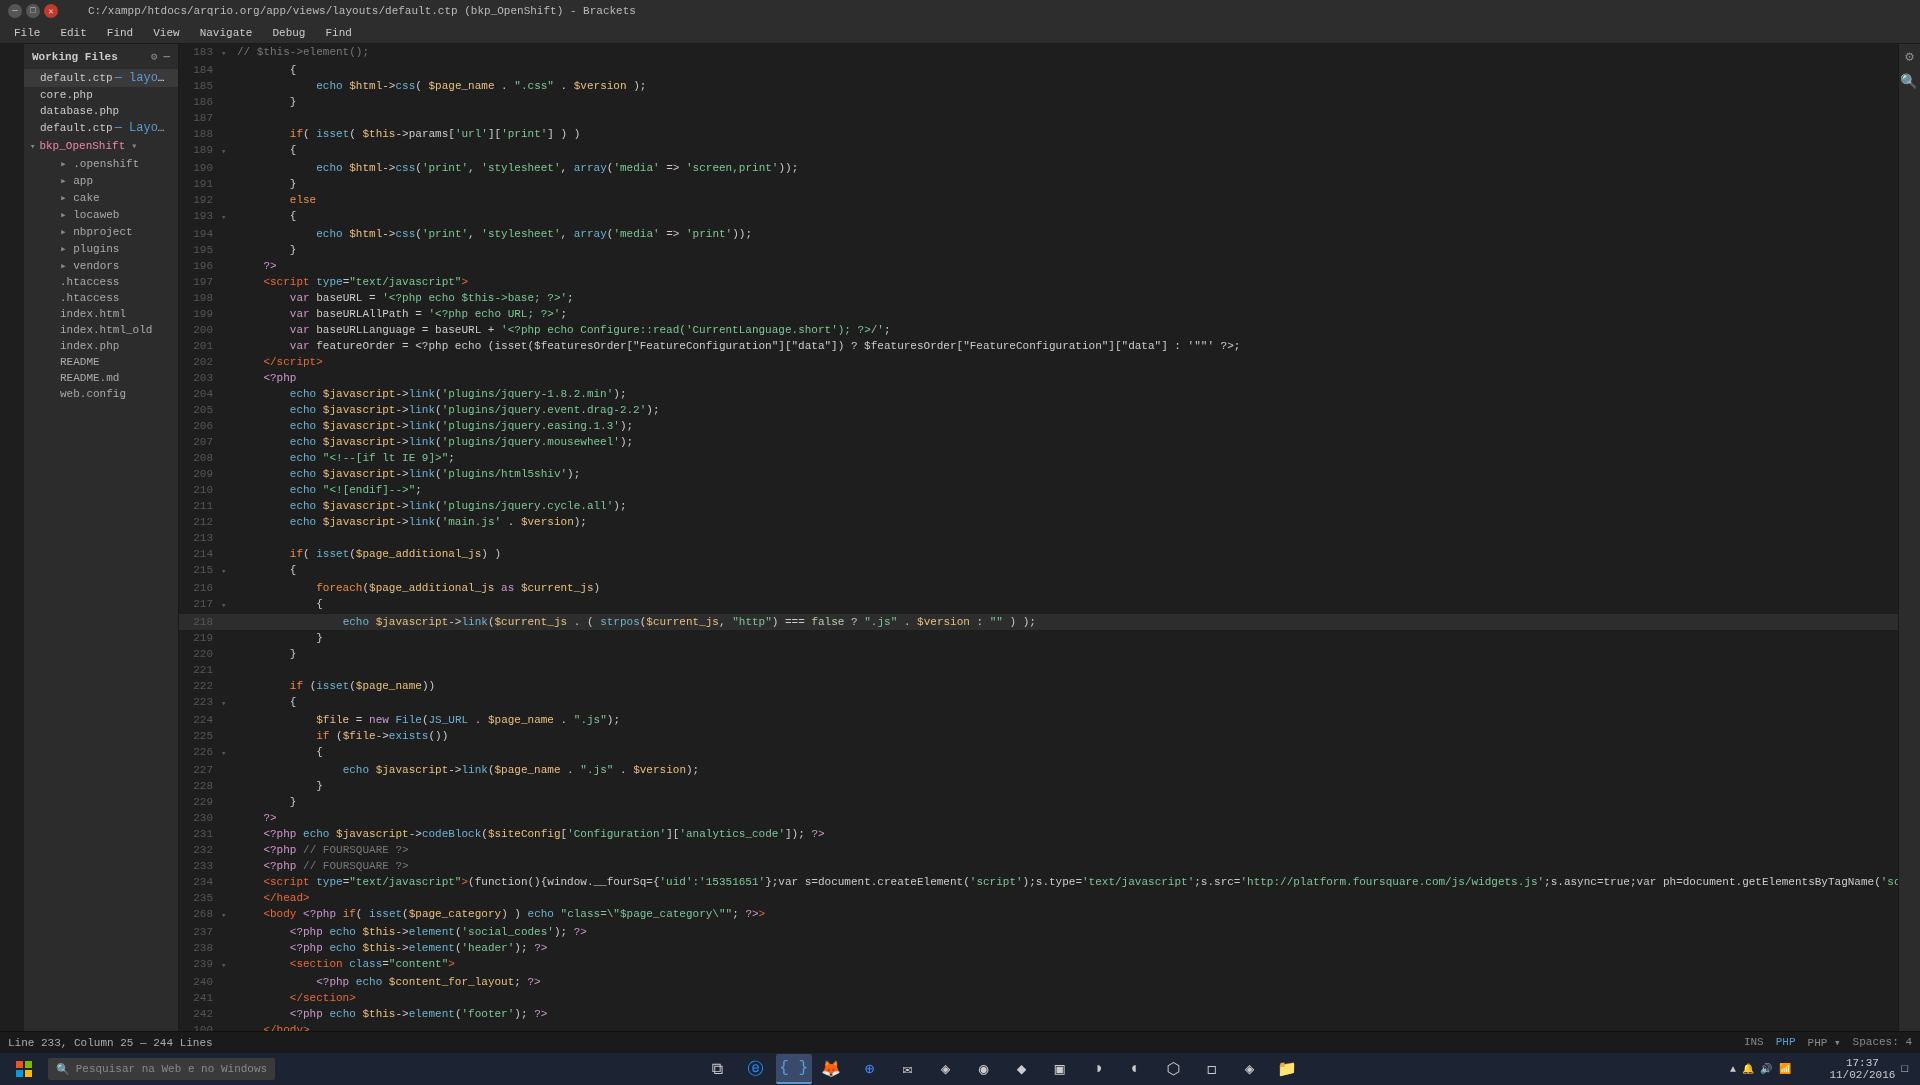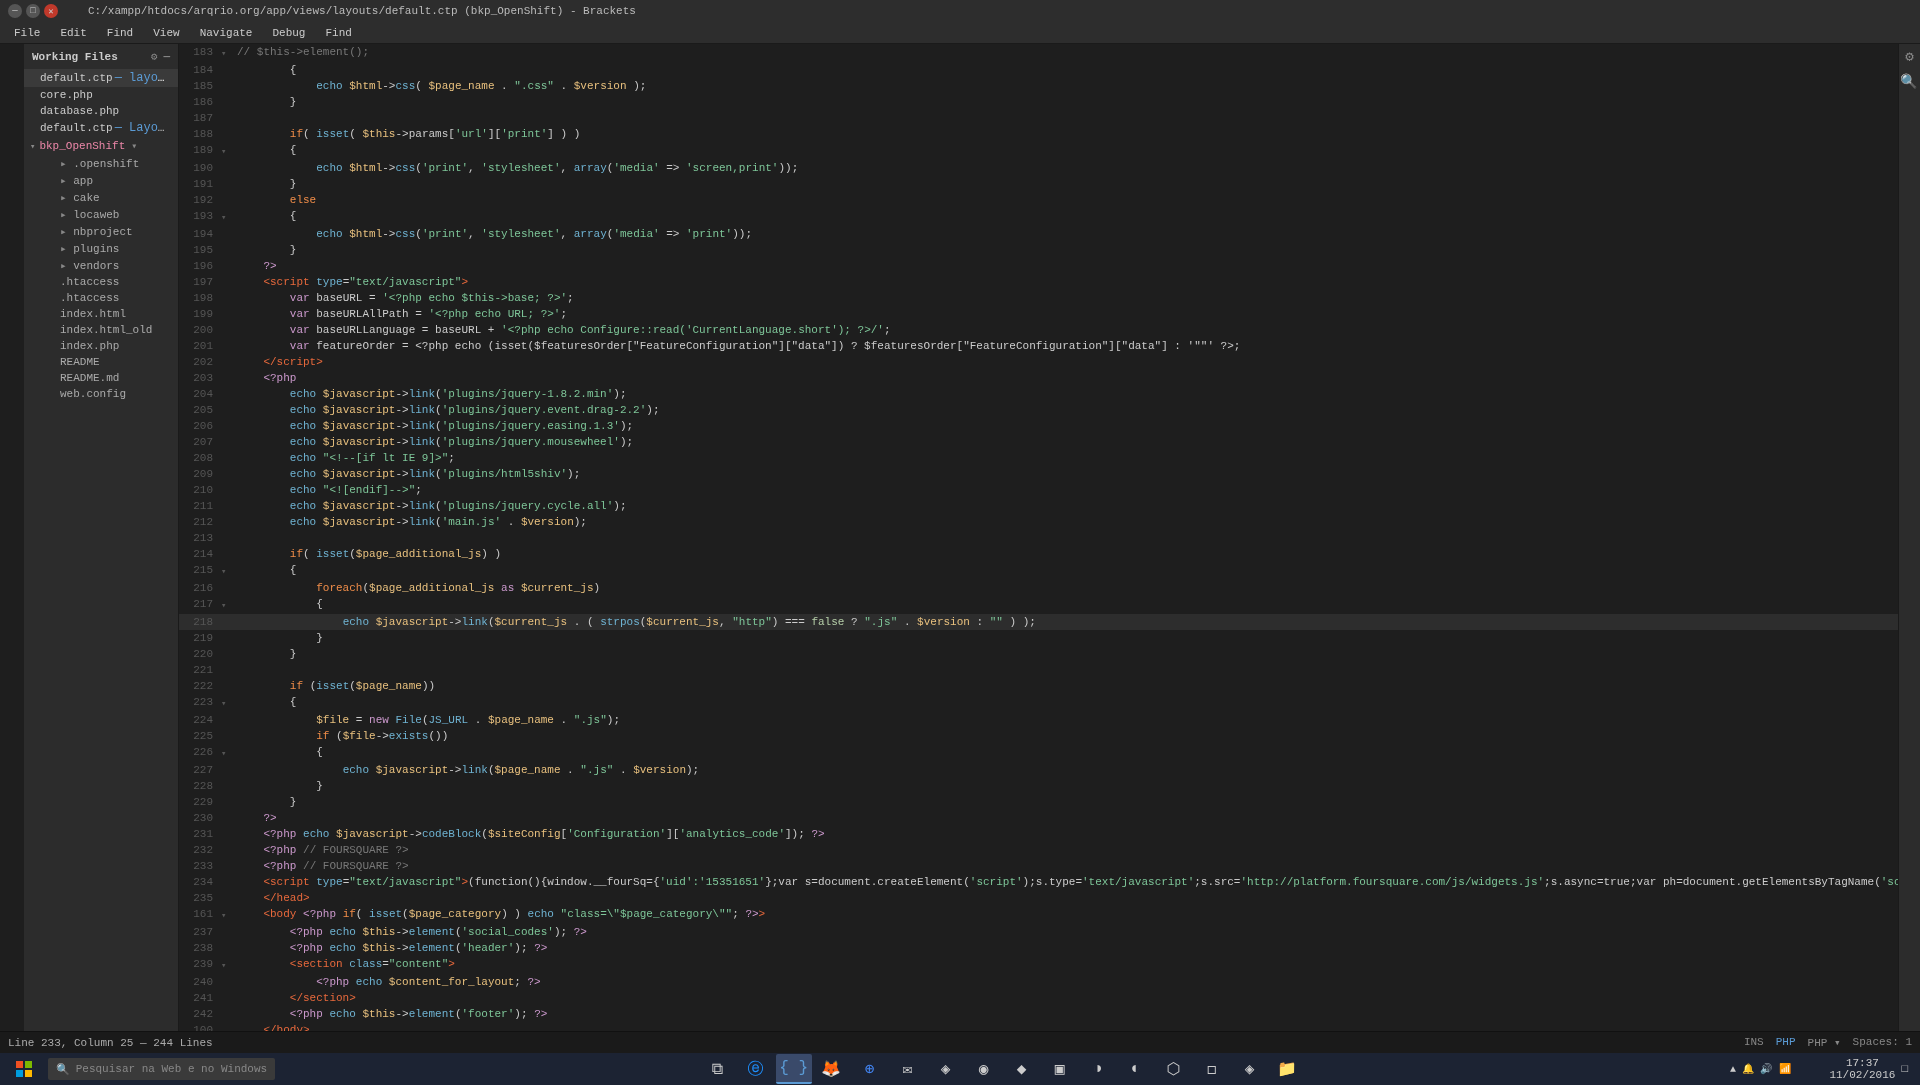--- a/index.html
+++ b/index.html
@@ -570,21 +570,21 @@
           <span class="line-num">234</span>
           <span class="line-arrow"></span>
           <span class="line-content">    <span class="html-tag">&lt;script</span> <span class="attr">type</span><span class="plain">=</span><span class="str">"text/javascript"</span><span class="html-tag">&gt;</span><span class="plain">(function(){window.__fourSq={</span><span class="str">'uid':'15351651'</span><span class="plain">};var s=document.createElement(</span><span class="str">'script'</span><span class="plain">);s.type=</span><span class="str">'text/javascript'</span><span class="plain">;s.src=</span><span class="str">'http://platform.foursquare.com/js/widgets.js'</span><span class="plain">;s.async=true;var ph=document.getElementsByTagName(</span><span class="str">'script'</span></span>
         </div>
       <div class="code-line">
           <span class="line-num">235</span>
           <span class="line-arrow"></span>
           <span class="line-content">    <span class="html-tag">&lt;/head&gt;</span></span>
         </div>
       <div class="code-line">
-          <span class="line-num">161</span>
+          <span class="line-num">268</span>
           <span class="line-arrow">▾</span>
           <span class="line-content">    <span class="html-tag">&lt;body</span> <span class="php-tag">&lt;?php</span> <span class="kw2">if</span><span class="plain">(</span> <span class="fn">isset</span><span class="plain">(</span><span class="var">$page_category</span><span class="plain">) ) </span><span class="fn">echo</span> <span class="str">"class=\"$page_category\""</span><span class="plain">; </span><span class="php-tag">?&gt;</span><span class="html-tag">&gt;</span></span>
         </div>
       <div class="code-line">
           <span class="line-num">237</span>
           <span class="line-arrow"></span>
           <span class="line-content">        <span class="php-tag">&lt;?php</span> <span class="fn">echo</span> <span class="var">$this</span><span class="op">-&gt;</span><span class="fn">element</span><span class="plain">(</span><span class="str">'social_codes'</span><span class="plain">); </span><span class="php-tag">?&gt;</span></span>
         </div>
       <div class="code-line">
           <span class="line-num">238</span>
@@ -626,21 +626,21 @@
   </div>
 
 </div>
 
 <div id="statusbar">
   <div class="status-left">Line 233, Column 25 — 244 Lines</div>
   <div class="status-right">
     <span>INS</span>
     <span style="cursor:pointer; color:#5b9bd5;">PHP</span>
     <span>PHP ▾</span>
-    <span style="cursor:pointer;">Spaces: 1</span>
+    <span style="cursor:pointer;">Spaces: 4</span>
   </div>
 </div>
 
 <div id="taskbar">
   <div style="display:flex; align-items:center; gap:4px;">
     <div class="start-btn">
       <svg width="16" height="16" viewBox="0 0 16 16">
         <rect x="0" y="0" width="7" height="7" fill="#f05022"></rect>
         <rect x="9" y="0" width="7" height="7" fill="#7db900"></rect>
         <rect x="0" y="9" width="7" height="7" fill="#009de0"></rect>

